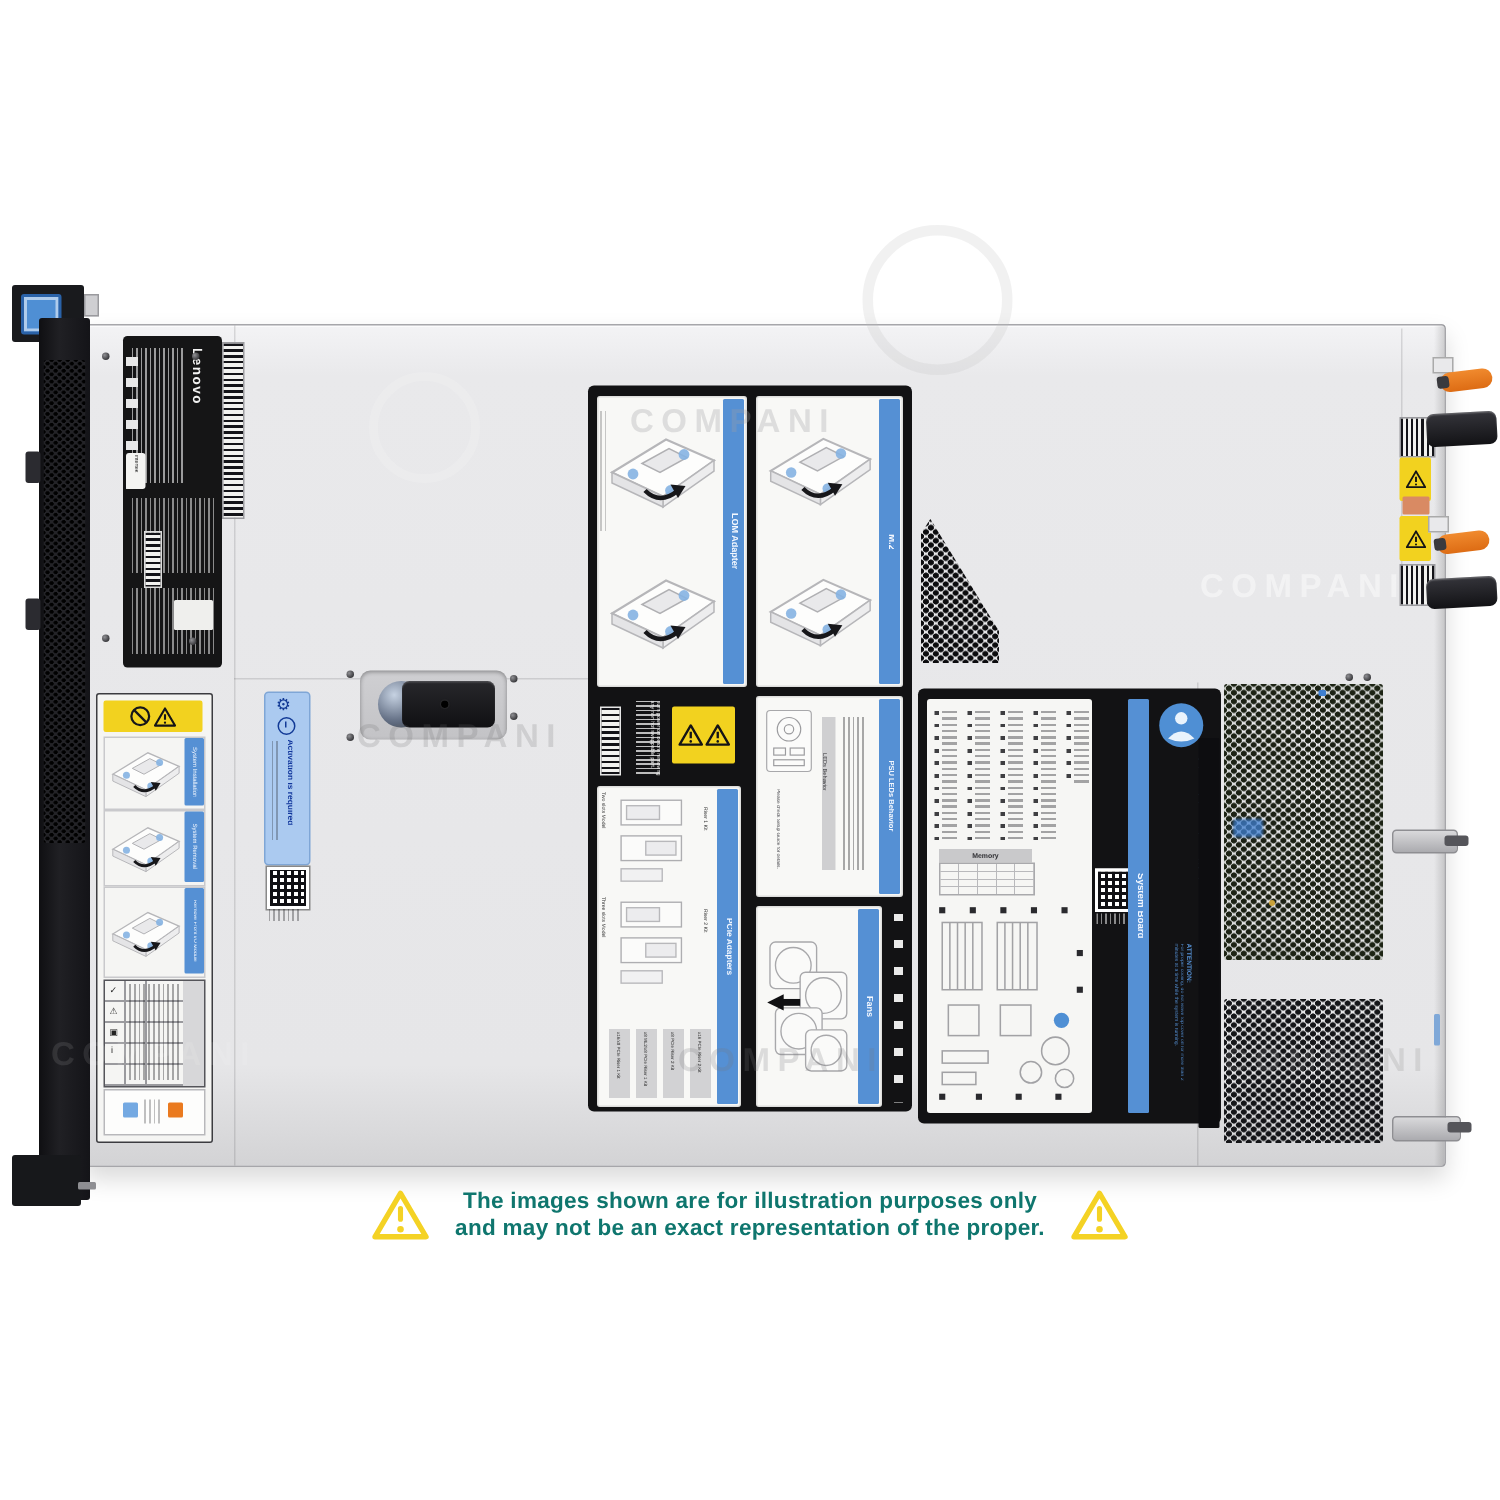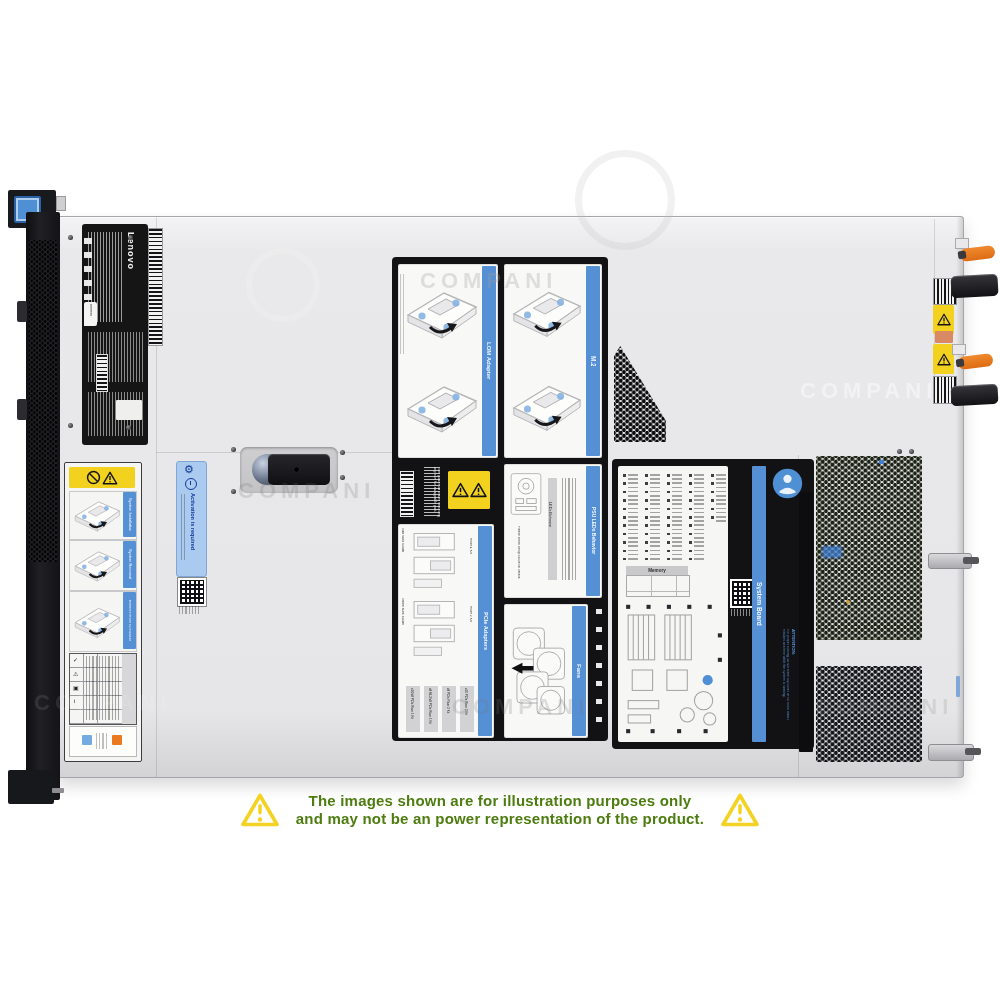--- a/index.html
+++ b/index.html
@@ -17,21 +17,21 @@
   .bcv{background:repeating-linear-gradient(to bottom,#131318 0 1.6px,#f2f2f0 1.6px 3.9px)}
   .bch{background:repeating-linear-gradient(to right,#131318 0 1.4px,#f2f2f0 1.4px 3.4px)}
   .qr{background-color:#fff;background-image:repeating-linear-gradient(0deg,#101014 0 2px,transparent 2px 4.6px),repeating-linear-gradient(90deg,#101014 0 2px,transparent 2px 4.6px)}
   .wm{position:absolute;font-weight:bold;letter-spacing:5px;font-size:22px;pointer-events:none;white-space:nowrap}
   .ring{position:absolute;border-radius:50%;pointer-events:none}
   .card{position:absolute;background:#f8f8f6;border-radius:2px;box-shadow:inset 0 0 0 1px rgba(0,0,0,.10)}
   .ylabel{position:absolute;background:#f2d21f;border-radius:1.5px;display:flex;align-items:center;justify-content:center;gap:1px}
   .legsq{position:absolute;width:3px;background:repeating-linear-gradient(to bottom,rgba(30,30,34,.85) 0 2.6px,transparent 2.6px 8.4px)}
   .legtx{position:absolute;width:10px;background:repeating-linear-gradient(to bottom,rgba(80,80,84,.5) 0 1.6px,transparent 1.6px 4.2px)}
   .disc{position:absolute;left:0;top:786px;width:1000px;height:48px;display:flex;align-items:center;justify-content:center;gap:16px}
-  .disc .txt{text-align:center;color:#4d7c0f;font-weight:bold;font-size:15px;line-height:18px;letter-spacing:.2px}
+  .disc .txt{text-align:center;color:#0f766e;font-weight:bold;font-size:15px;line-height:18px;letter-spacing:.2px}
 </style>
 </head>
 <body>
 
 <svg width="0" height="0" style="position:absolute">
 <defs>
   <symbol id="sym-iso" viewBox="0 0 80 62">
     <polygon points="8,32 44,10 76,24 42,48" fill="#fdfdfc" stroke="#b6b6b9" stroke-width="1.4"></polygon>
     <polygon points="42,48 76,24 76,31 42,55" fill="#ededee" stroke="#b6b6b9" stroke-width="1"></polygon>
     <polygon points="8,32 8,39 42,55 42,48" fill="#e4e4e6" stroke="#b6b6b9" stroke-width="1"></polygon>
@@ -416,20 +416,20 @@
   <span class="wm" style="left:800px;top:378px;color:rgba(255,255,255,.45)">COMPANI</span>
   <div class="ring" style="left:575px;top:150px;width:86px;height:86px;border:7px solid rgba(190,190,192,.22)"></div>
   <div class="ring" style="left:246px;top:248px;width:62px;height:62px;border:6px solid rgba(255,255,255,.14)"></div>
 
   <div class="disc">
     <svg width="40" height="36">
         <use href="#sym-tri"></use>
       </svg>
     <div class="txt">
       <div>The images shown are for illustration purposes only</div>
-      <div>and may not be an power representation of the product.</div>
+      <div>and may not be an exact representation of the proper.</div>
     </div>
     <svg width="40" height="36">
         <use href="#sym-tri"></use>
       </svg>
   </div>
 
 </div>
 
 </body></html>

